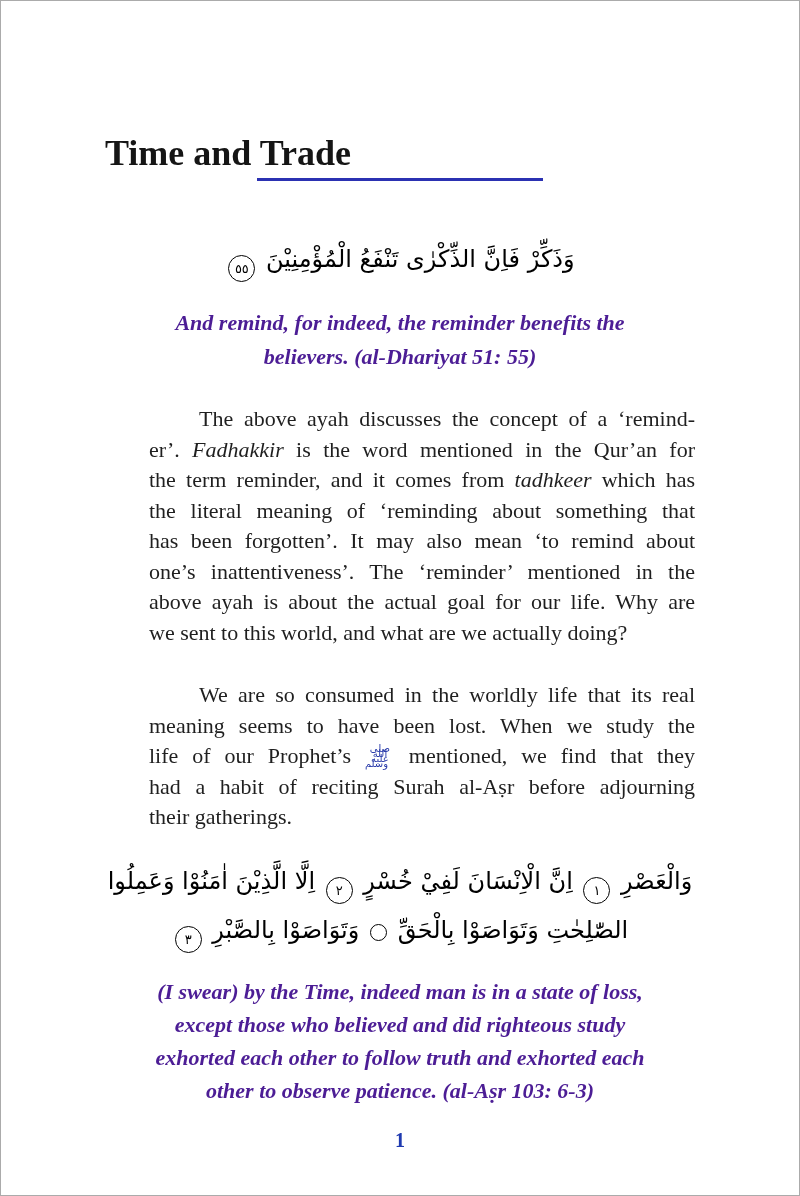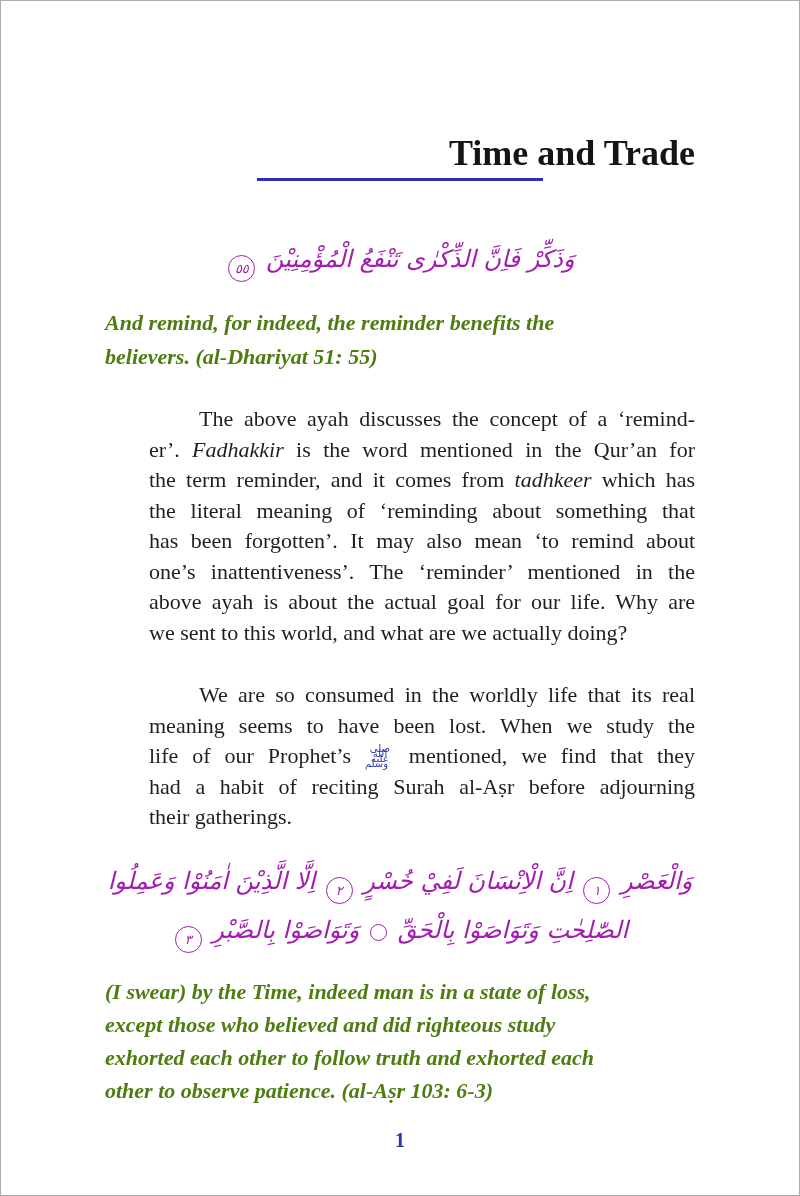--- a/index.html
+++ b/index.html
@@ -12,40 +12,39 @@
     border: 1px solid #ababab;
     overflow: hidden;
     font-family: "Liberation Serif", serif;
     color: #1f1f1f;
   }
   .content {
     padding: 0 104px;
   }
   h1.title {
     margin: 132px 0 0 0;
-    text-align: right;
+    text-align: left;
     font-size: 36px;
     line-height: 40px;
     font-weight: 700;
     color: #151515;
   }
   .title-underline {
     width: 286px;
     height: 3px;
     margin: 5px auto 0 auto;
     background: #2b31b2;
   }
   .arabic {
     margin-top: 54px;
     text-align: center;
     direction: rtl;
-    color: #a21caf;
+    color: #000000;
     font-family: "DejaVu Sans", sans-serif;
     font-size: 24px;
-    font-style: italic;
   }
   .arabic .line {
     line-height: 49px;
     white-space: nowrap;
   }
   .arabic-2 { margin-top: 24px; }
   .ayah-num {
     display: inline-block;
     width: 25px;
     height: 25px;
@@ -62,24 +61,25 @@
     display: inline-block;
     width: 15px;
     height: 15px;
     border: 1.5px solid currentColor;
     border-radius: 50%;
     margin: 0 3px;
     vertical-align: -3px;
   }
   .translation {
     margin: 22px auto 0 auto;
+    text-align: center;
     font-weight: 700;
     font-style: italic;
     font-size: 22px;
-    color: #4d7c0f;
+    color: #4c1d95;
   }
   .translation .line { line-height: 34px; }
   .translation-2 { margin-top: 20px; }
   .translation-2 .line { line-height: 33px; }
   .para {
     margin-top: 30px;
     font-size: 22px;
     color: #1f1f1f;
   }
   .para .line {

